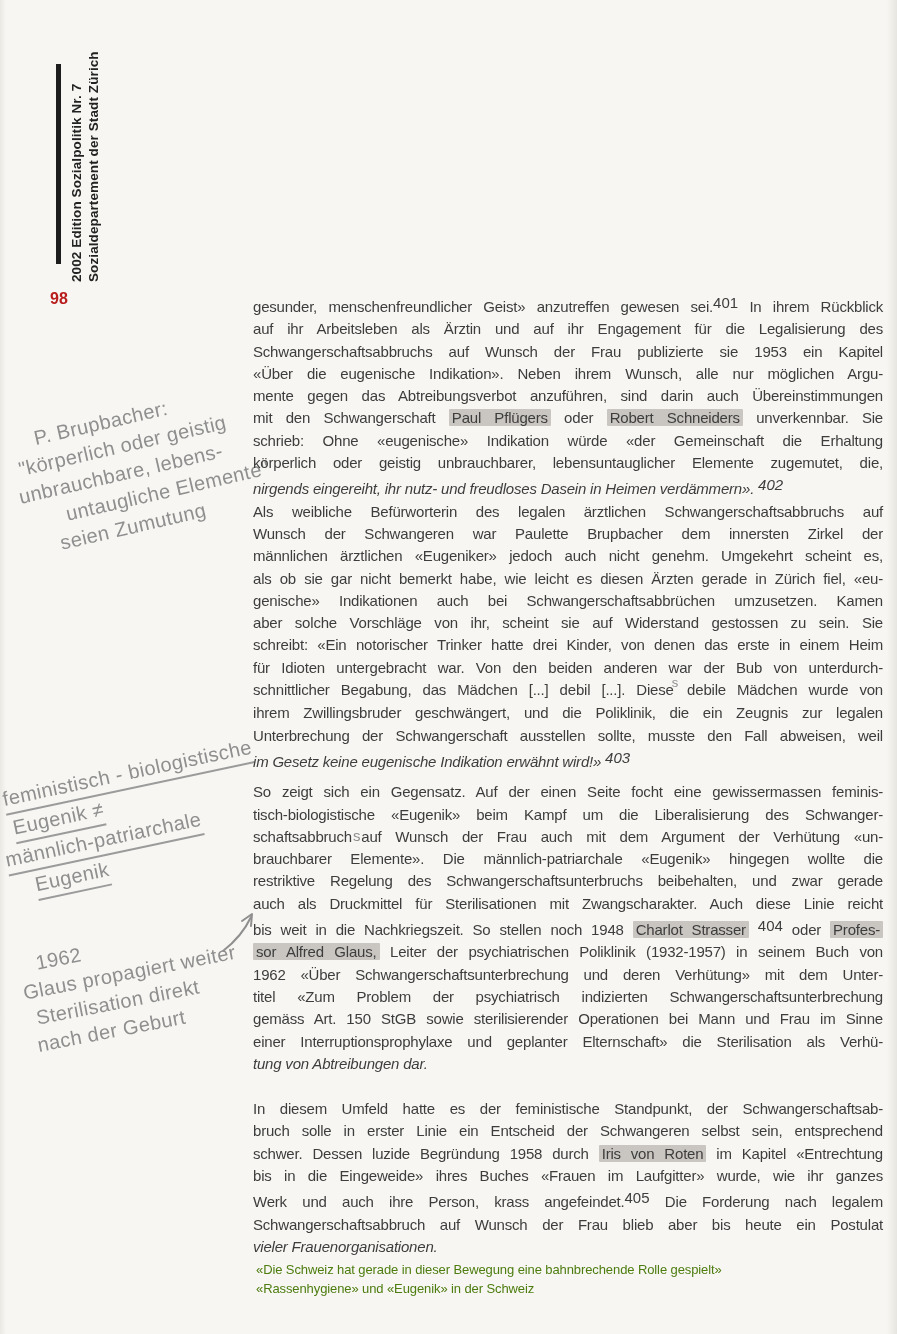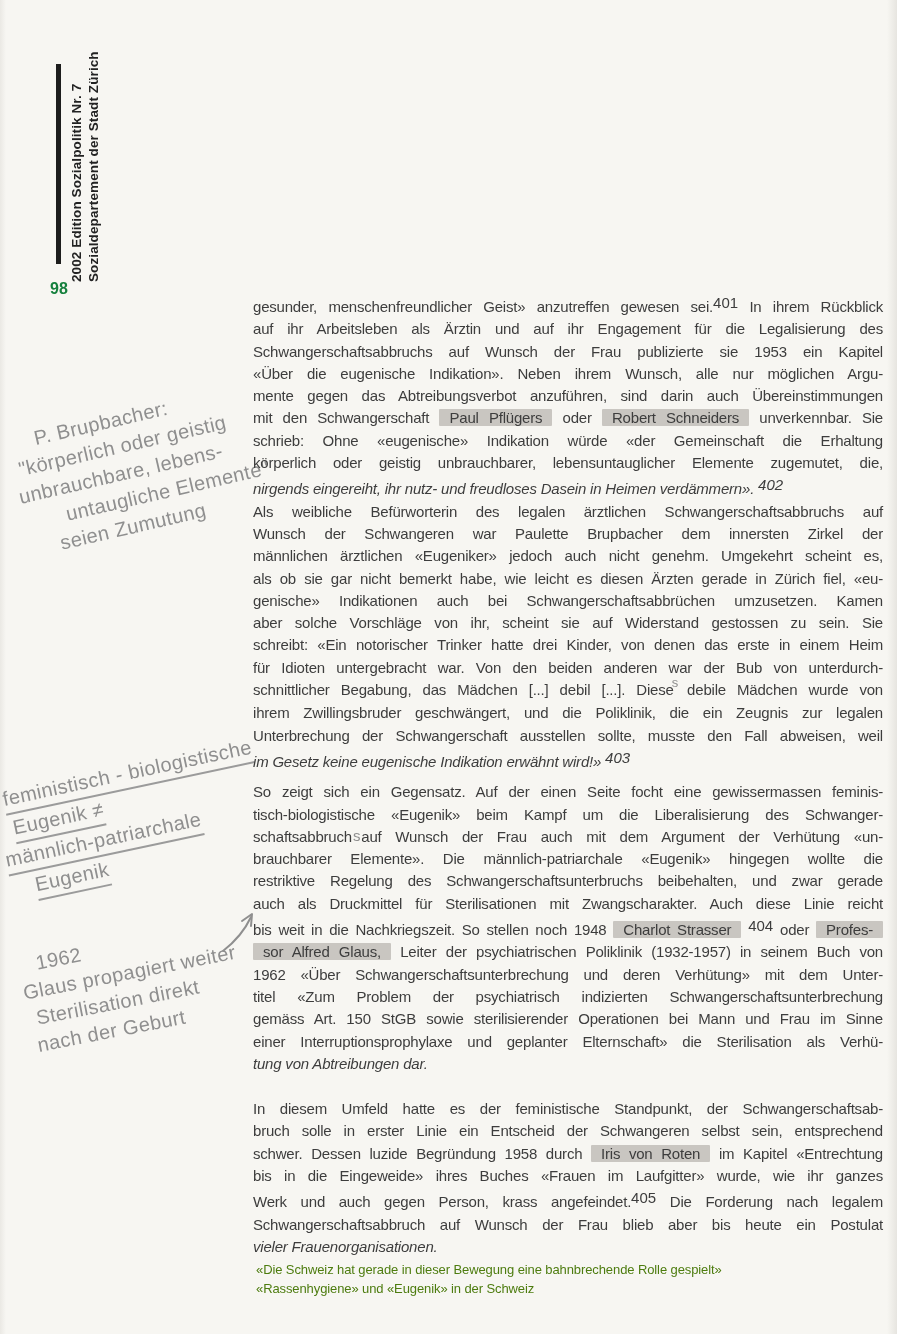--- a/index.html
+++ b/index.html
@@ -20,34 +20,34 @@
   }
 
   
   .vbar{position:absolute;left:56px;top:64px;width:5px;height:200px;background:#1d1d1d;}
   .vhead{
     position:absolute;left:68px;top:282px;
     transform:rotate(-90deg);transform-origin:0 0;
     width:232px;font-weight:bold;font-size:13.5px;line-height:17px;color:#222;
     letter-spacing:.1px;white-space:nowrap;
   }
-  .pagenum{position:absolute;left:50px;top:280px;font-weight:bold;font-size:16px;color:#15803d;}
+  .pagenum{position:absolute;left:50px;top:290px;font-weight:bold;font-size:16px;color:#b91c1c;}
 
   
   .body-col{
     position:absolute;left:253px;top:292px;width:630px;
     font-size:15px;line-height:22.3px;color:#3d3d3d;letter-spacing:-0.2px;
   }
   .para{margin:0;}
   .para:nth-of-type(3){margin-top:8px;}
   .para:nth-of-type(4){margin-top:23px;}
   .line{text-align:justify;text-align-last:justify;}
   .line.end{text-align-last:left;font-style:italic;}
   .sup{font-size:15px;vertical-align:4px;letter-spacing:0;}
-  .hl{background:#c9c6c1;padding:0 10px;border-radius:1px;box-decoration-break:clone;margin-top:24px;}
+  .hl{background:#c9c6c1;padding:0 3px;border-radius:1px;box-decoration-break:clone;margin-top:24px;}
   .insA{color:#8f8f8f;font-size:13px;position:relative;top:-8px;margin:0 -2px;}
   .insI{color:#8f8f8f;font-size:15px;position:relative;top:-1px;margin:0 1px;}
 
   
   .annotation{
     position:absolute;color:#8f8f8f;font-size:20px;line-height:27px;
     letter-spacing:.4px;white-space:nowrap;
   }
   .a1{left:16px;top:402px;transform:rotate(-13deg);}
   .a2{left:-2px;top:760px;transform:rotate(-12deg);}
@@ -151,21 +151,21 @@
         <div class="line"><span class="x">titel «Zum Problem der psychiatrisch indizierten Schwangerschaftsunterbrechung</span></div>
         <div class="line"><span class="x">gemäss Art. 150 StGB sowie sterilisierender Operationen bei Mann und Frau im Sinne</span></div>
         <div class="line"><span class="x">einer Interruptionsprophylaxe und geplanter Elternschaft» die Sterilisation als Verhü-</span></div>
         <div class="line end"><span class="x">tung von Abtreibungen dar.</span></div>
       </div>
       <div class="para">
         <div class="line"><span class="x">In diesem Umfeld hatte es der feministische Standpunkt, der Schwangerschaftsab-</span></div>
         <div class="line"><span class="x">bruch solle in erster Linie ein Entscheid der Schwangeren selbst sein, entsprechend</span></div>
         <div class="line"><span class="x">schwer. Dessen luzide Begründung 1958 durch </span><span class="hl">Iris von Roten</span><span class="x"> im Kapitel «Entrechtung</span></div>
         <div class="line"><span class="x">bis in die Eingeweide» ihres Buches «Frauen im Laufgitter» wurde, wie ihr ganzes</span></div>
-        <div class="line"><span class="x">Werk und auch gegen Person, krass angefeindet.</span><span class="sup">405</span><span class="x"> Die Forderung nach legalem</span></div>
+        <div class="line"><span class="x">Werk und auch ihre Person, krass angefeindet.</span><span class="sup">405</span><span class="x"> Die Forderung nach legalem</span></div>
         <div class="line"><span class="x">Schwangerschaftsabbruch auf Wunsch der Frau blieb aber bis heute ein Postulat</span></div>
         <div class="line end"><span class="x">vieler Frauenorganisationen.</span></div>
       </div>
     </div>
 
   <div class="footer">
     <div>«Die Schweiz hat gerade in dieser Bewegung eine bahnbrechende Rolle gespielt»</div>
     <div>«Rassenhygiene» und «Eugenik» in der Schweiz</div>
   </div>
 

